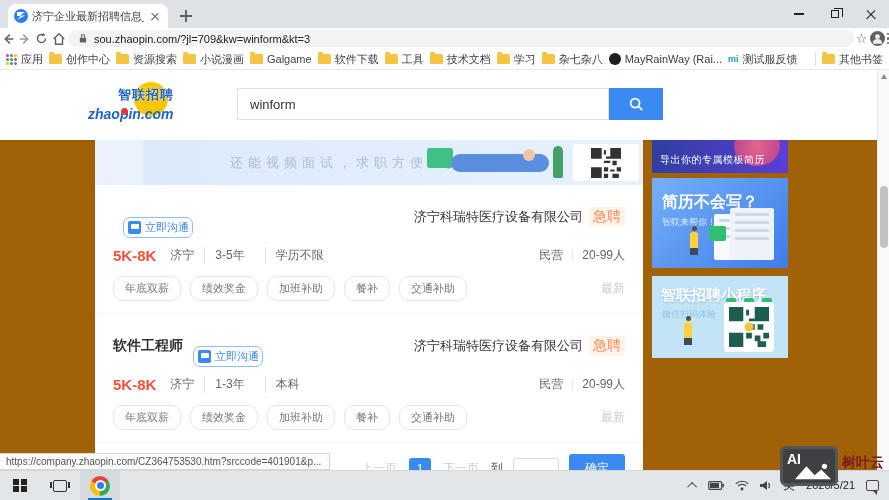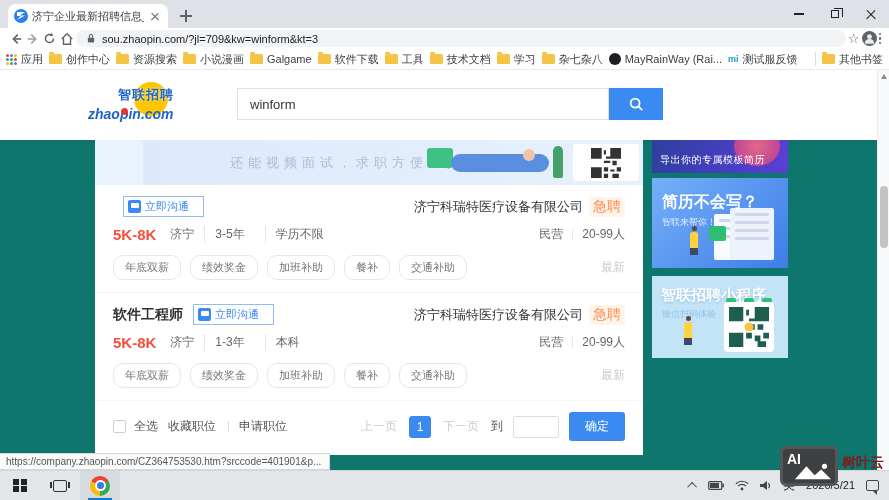--- a/index.html
+++ b/index.html
@@ -24,21 +24,21 @@
   .win-controls { position:absolute; right:0; top:0; height:28px; display:flex; }
   .win-btn { width:36px; height:28px; display:flex; align-items:center; justify-content:center; }
   .ic-min { width:10px; height:1.5px; background:#202124; }
   .ic-max { width:8px; height:8px; border:1.2px solid #202124; position:relative; background:#dee1e6;}
   .ic-max::before { content:""; position:absolute; left:1.5px; top:-3.5px; width:8px; height:8px; border:1.2px solid #202124; border-left:none; border-bottom:none; }
   .ic-close { position:relative; width:12px; height:12px; }
   .ic-close::before,.ic-close::after { content:""; position:absolute; left:0; top:5.5px; width:12px; height:1.4px; background:#202124; }
   .ic-close::before{ transform:rotate(45deg);} .ic-close::after{ transform:rotate(-45deg);}
 
   
-  .toolbar { position:absolute; top:28px; left:0; right:0; height:21px; background:#fff; display:flex; align-items:center; padding:0 8px; gap:2px; }
+  .toolbar { position:absolute; top:28px; left:0; right:0; height:21px; background:#fff; display:flex; align-items:center; padding:0 0; gap:2px; }
   .nav-ic { width:15px; height:15px; display:flex; align-items:center; justify-content:center; color:#5f6368; }
   .omnibox { flex:1; height:17px; background:#f1f3f4; border-radius:9px; display:flex; align-items:center; padding:0 10px; gap:6px; }
   .omnibox .url { font-size:11px; color:#202124; }
   .star { font-size:13px; color:#5f6368; line-height:1; }
   .avatar { width:15px; height:15px; }
   .menu-dots { display:flex; flex-direction:column; gap:2px; }
   .menu-dots i { width:2.5px; height:2.5px; border-radius:50%; background:#5f6368; }
 
   
   .bookbar { position:absolute; top:49px; left:0; right:0; height:21px; background:#fff; border-bottom:1px solid #e8eaed;
@@ -47,21 +47,21 @@
   .bm-folder { width:13px; height:10px; background:#f6c445; border-radius:1.5px; position:relative; }
   .bm-folder::before { content:""; position:absolute; top:-2px; left:0; width:5px; height:2px; background:#f6c445; border-radius:1px 1px 0 0; }
   .bm-apps { width:11px; height:11px; display:grid; grid-template-columns:repeat(3,1fr); gap:1px; }
   .bm-apps i { border-radius:50%; }
   .bm-github { width:12px; height:12px; border-radius:50%; background:#1b1f23; }
   .bm-mi { font-size:9px; font-weight:bold; color:#2196c4; }
   .bm-spacer { flex:1; }
   .bm-sep { width:1px; height:14px; background:#dadce0; }
 
   
-  .page { position:absolute; top:70px; left:0; right:0; height:400px; background:#0f766e; overflow:hidden; }
+  .page { position:absolute; top:70px; left:0; right:0; height:400px; background:#a16207; overflow:hidden; }
 
   
   .site-header { position:absolute; top:0; left:0; right:12px; height:70px; background:#fff; box-shadow:0 1px 3px rgba(0,0,0,.08); }
   .logo { position:absolute; left:88px; top:12px; width:86px; height:46px; }
   .logo-circle { position:absolute; right:6px; top:0; width:34px; height:34px; border-radius:50%; background:#ffc600; }
   .logo-cn { position:absolute; right:0; top:4px; font-size:13px; font-weight:bold; color:#1d64c8; letter-spacing:1px; text-shadow:0 0 2px #fff; }
   .logo-en { position:absolute; left:0; bottom:6px; font-size:14px; font-weight:bold; font-style:italic; color:#1d64c8; }
   .logo-dot { position:absolute; left:33px; bottom:13px; width:7px; height:7px; border-radius:50%; background:#e23a2e; }
   .searchbox { position:absolute; left:237px; top:18px; width:372px; height:32px; border:1px solid #e0e0e0; background:#fff;
                font-size:13px; color:#333; padding:0 12px; display:flex; align-items:center; }
@@ -75,22 +75,22 @@
   .b-person { position:absolute; left:356px; top:14px; width:98px; height:18px; background:#5a8fe0; border-radius:10px; }
   .b-person::before { content:""; position:absolute; right:14px; top:-5px; width:12px; height:12px; border-radius:50%; background:#f3c4a6; }
   .b-plant { position:absolute; left:458px; top:6px; width:10px; height:32px; background:#46a06a; border-radius:5px 5px 2px 2px; }
   .banner-qr { position:absolute; right:4px; top:4px; width:66px; height:37px; background:#fff; border-radius:3px; display:flex; align-items:center; justify-content:center; }
 
   
   .card { position:absolute; left:95px; top:115px; width:548px; background:#fff; }
   .job { padding:11px 18px 12px; border-bottom:1px solid #f6f6f6; }
   .row { display:flex; align-items:center; }
   .job-title { font-size:14px; font-weight:bold; color:#333; cursor:pointer; }
-  .chatbtn { display:flex; align-items:center; gap:4px; margin-left:10px; border:1px solid #8ebef5; border-radius:0;
-             padding:2px 14px 2px 4px; font-size:11px; color:#3a8af2; background:#fff; cursor:pointer; }
+  .chatbtn { display:flex; align-items:center; gap:4px; margin-left:10px; border:1px solid #8ebef5; border-radius:7px;
+             padding:2px 3px 2px 4px; font-size:11px; color:#3a8af2; background:#fff; cursor:pointer;margin-top:21px; }
   .chat-ic { width:13px; height:13px; background:#3a8af2; border-radius:2px; position:relative; }
   .chat-ic::before { content:""; position:absolute; left:2.5px; top:3px; width:8px; height:5px; background:#fff; border-radius:1px; }
   .company { margin-left:auto; font-size:13px; color:#333; cursor:pointer; }
   .cbadge { margin-left:6px; font-size:14px; color:#ff8a4c; background:#fff3ea; border-radius:2px; padding:1px 4px; }
   .meta { margin-top:9px; font-size:12px; color:#666; }
   .salary { font-size:15px; font-weight:bold; color:#f4503a; margin-right:14px; }
   .msep { padding:0 10px; border-left:1px solid #e5e5e5; margin-left:10px; }
   .meta-right { margin-left:auto; color:#666; display:flex; align-items:center; }
   .meta-right .rsep { width:1px; height:11px; background:#e5e5e5; margin:0 9px; }
   .tags { margin-top:12px; }

